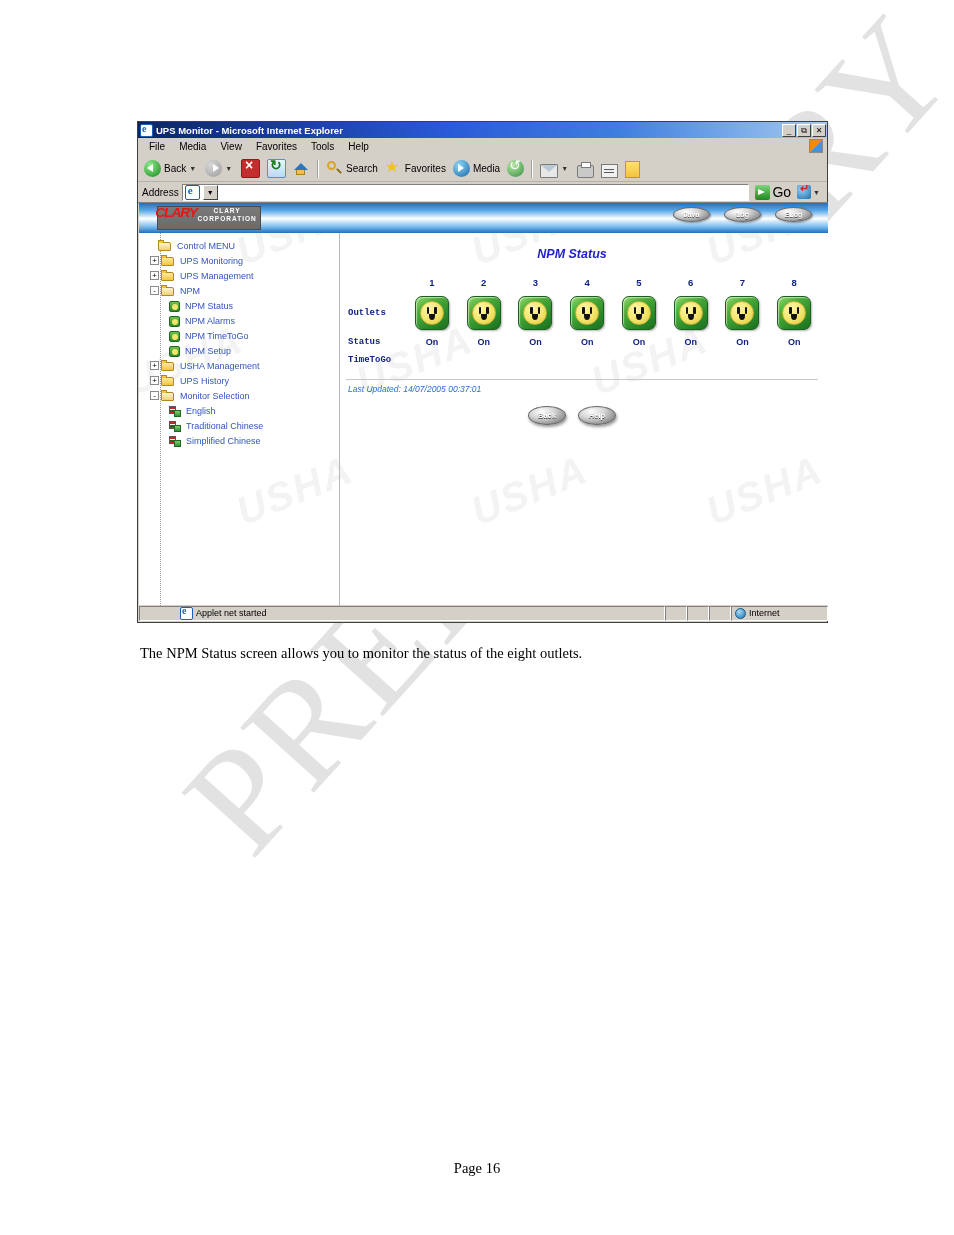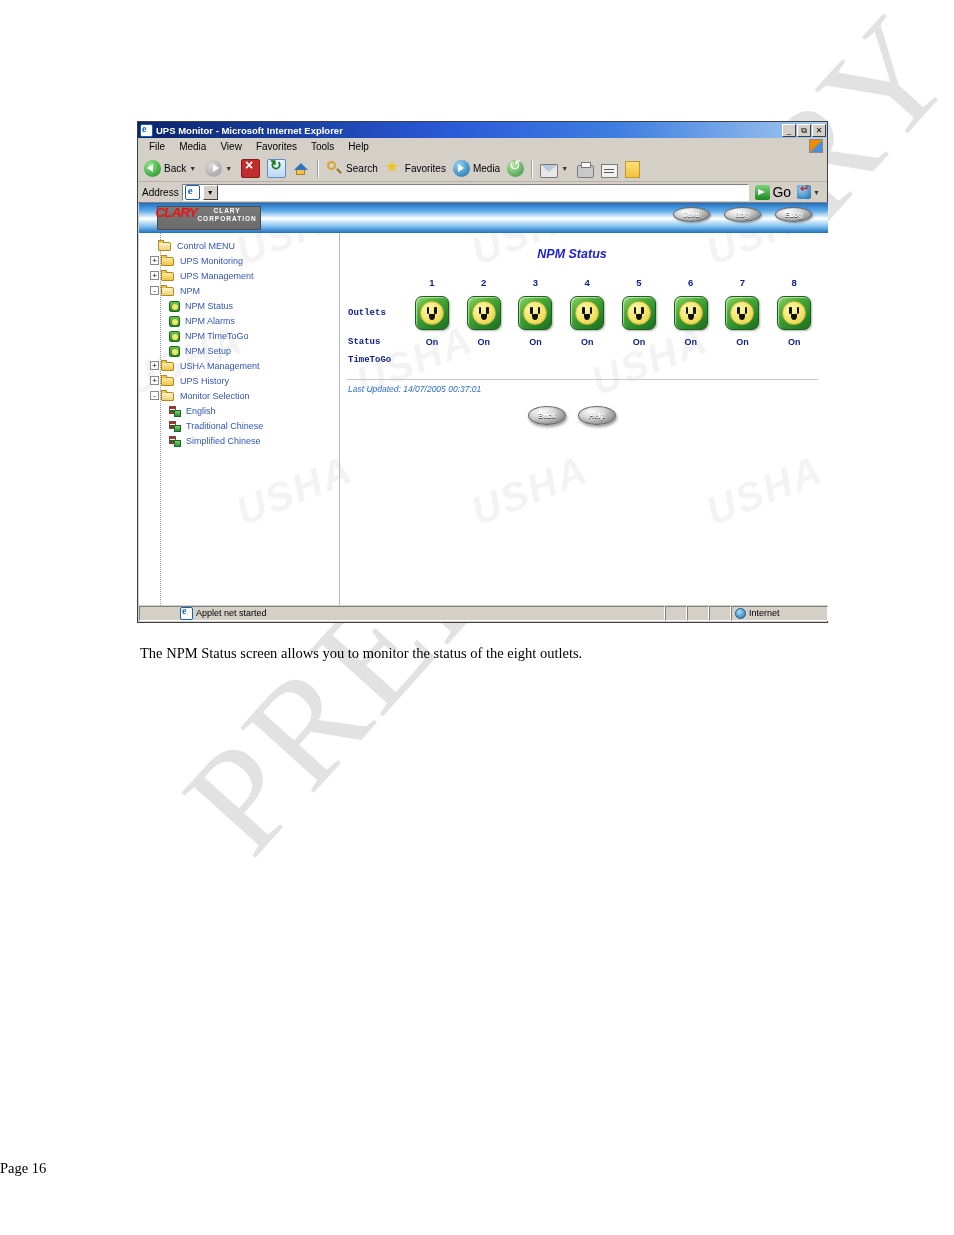--- a/index.html
+++ b/index.html
@@ -803,20 +803,21 @@
     font-family: "Liberation Serif", serif;
     font-size: 14.5px;
     color: #000;
     z-index: 1;
   }
   #page-footer {
     position: absolute;
     left: 0;
     top: 1160px;
     width: 954px;
+    text-align: center;
     font-family: "Liberation Serif", serif;
     font-size: 14.5px;
     color: #000;
     z-index: 1;
   }
 </style>
 </head>
 <body>
 
 <div id="prelim-watermark">

